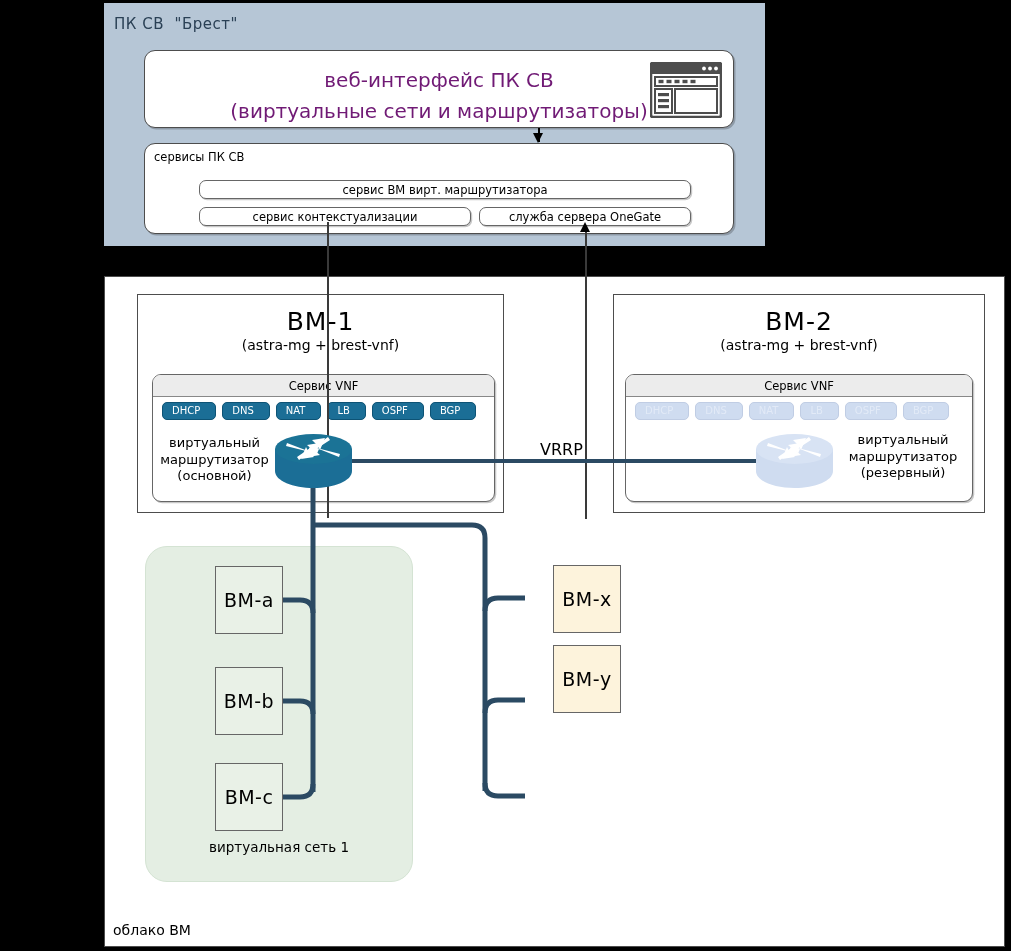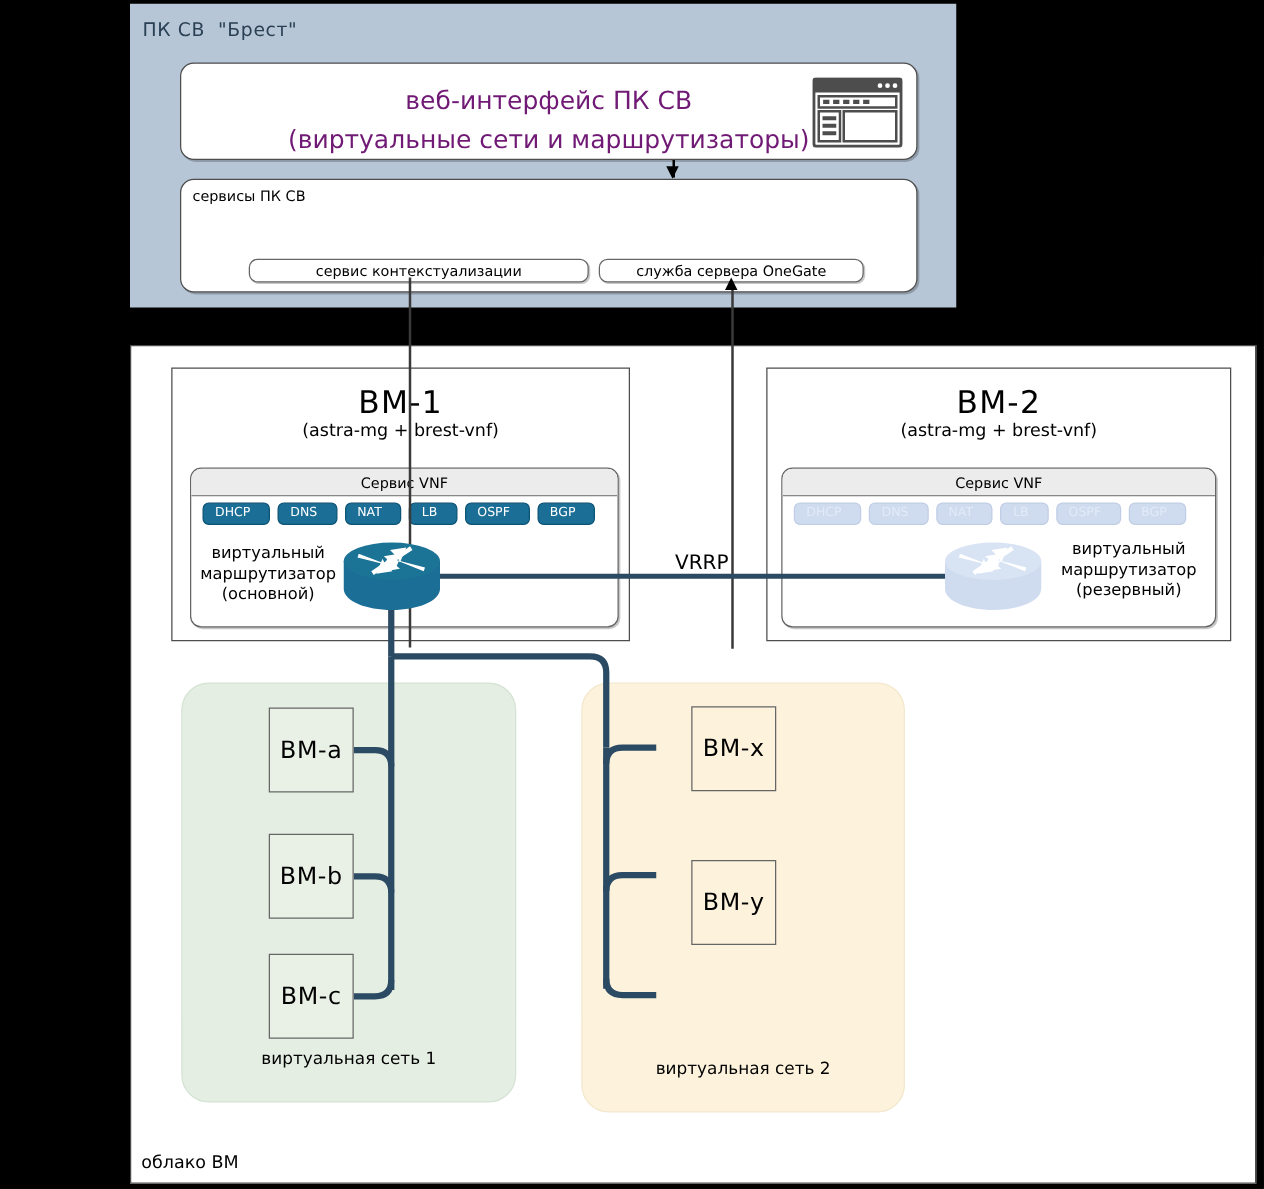--- a/index.html
+++ b/index.html
@@ -324,21 +324,21 @@
     letter-spacing: 0.5px;
     z-index: 4;
   }
   .vm-node.green  { background: #e9f1e7; }
   .vm-node.yellow { background: #fdf3dc; margin-left: 28px; }
 
   .na { left: 215px; top: 566px; }
   .nb { left: 215px; top: 667px; }
   .nc { left: 215px; top: 763px; }
   .nx { left: 525px; top: 565px; }
-  .ny { left: 525px; top: 688px; }
+  .ny { left: 525px; top: 645px; }
   .nz { left: 525px; top: 763px; }
 
   
   .wires {
     position: absolute;
     left: 0; top: 0;
     width: 1011px;
     height: 951px;
     pointer-events: none;
     z-index: 2;
@@ -375,38 +375,36 @@
         <rect x="8" y="43" width="11" height="3.2" fill="#4d4d4d"></rect>
         <rect x="25" y="27" width="42" height="24" fill="#ffffff" stroke="#4d4d4d" stroke-width="2"></rect>
       </svg>
     </div>
 
     <div class="arrow-down-1"></div>
     <div class="arrow-head-1"></div>
 
     <div class="services-box">
       <div class="services-label">сервисы ПК СВ</div>
+      <div class="svc-pill svc-vm">сервис ВМ вирт. маршрутизатора</div>
       <div class="svc-pill svc-context">сервис контекстуализации</div>
       <div class="svc-pill svc-onegate">служба сервера OneGate</div>
     </div>
   </div>
 
   <div class="conn-context"></div>
   <div class="conn-onegate-head"></div>
   <div class="conn-onegate"></div>
 
   <div class="cloud-panel">
     <div class="cloud-label">облако ВМ</div>
   </div>
 
   <div class="vnet vnet1">
     <div class="vnet-label">виртуальная сеть 1</div>
-  </div>
-  <div class="vnet vnet2">
-    <div class="vnet-label">виртуальная сеть 2</div>
   </div>
 
   <svg class="wires" viewBox="0 0 1011 951">
     <g fill="none" stroke="#2b4a63" stroke-width="5" stroke-linecap="butt">
 
       <path d="M313,485 L313,525"></path>
 
       <path d="M313,525 L472,525 Q485,525 485,538 L485,598"></path>
 
       <path d="M313,525 L313,792"></path>

